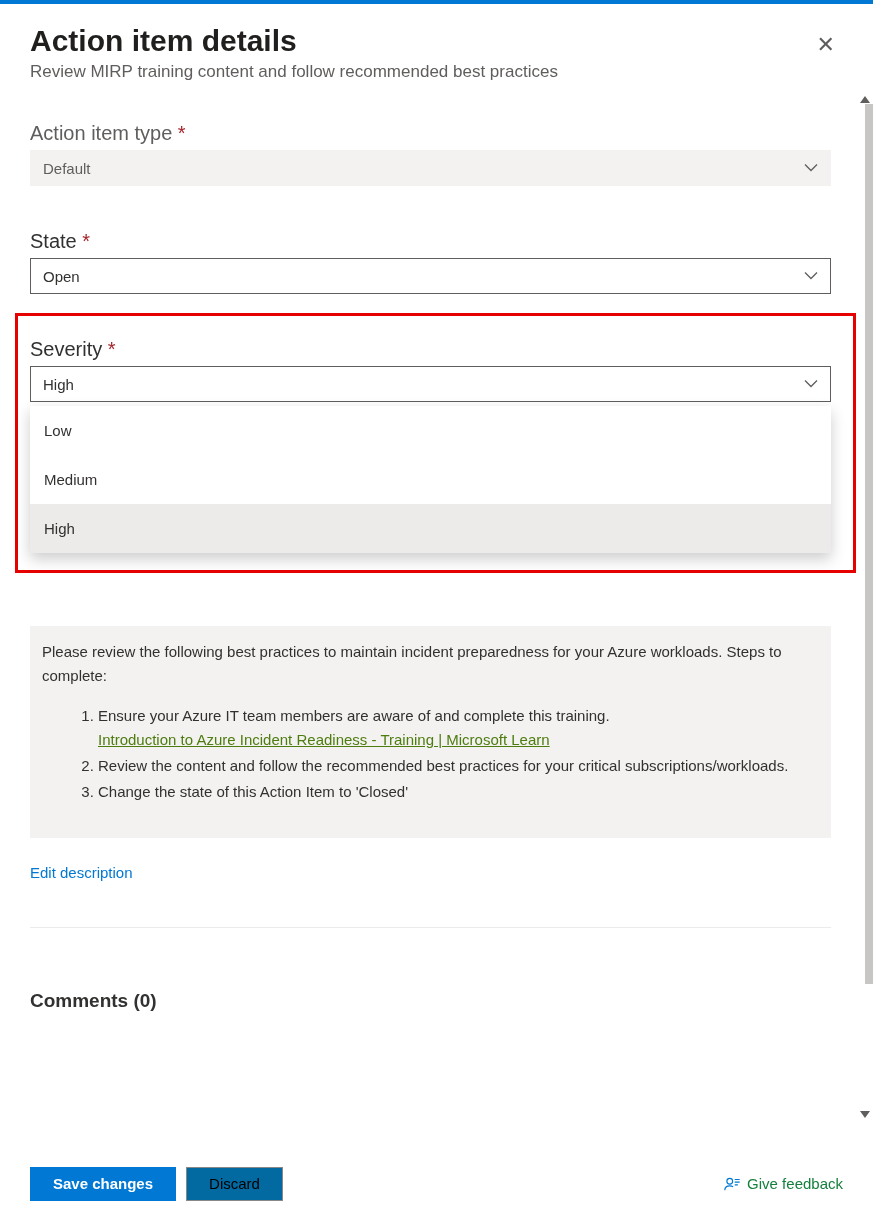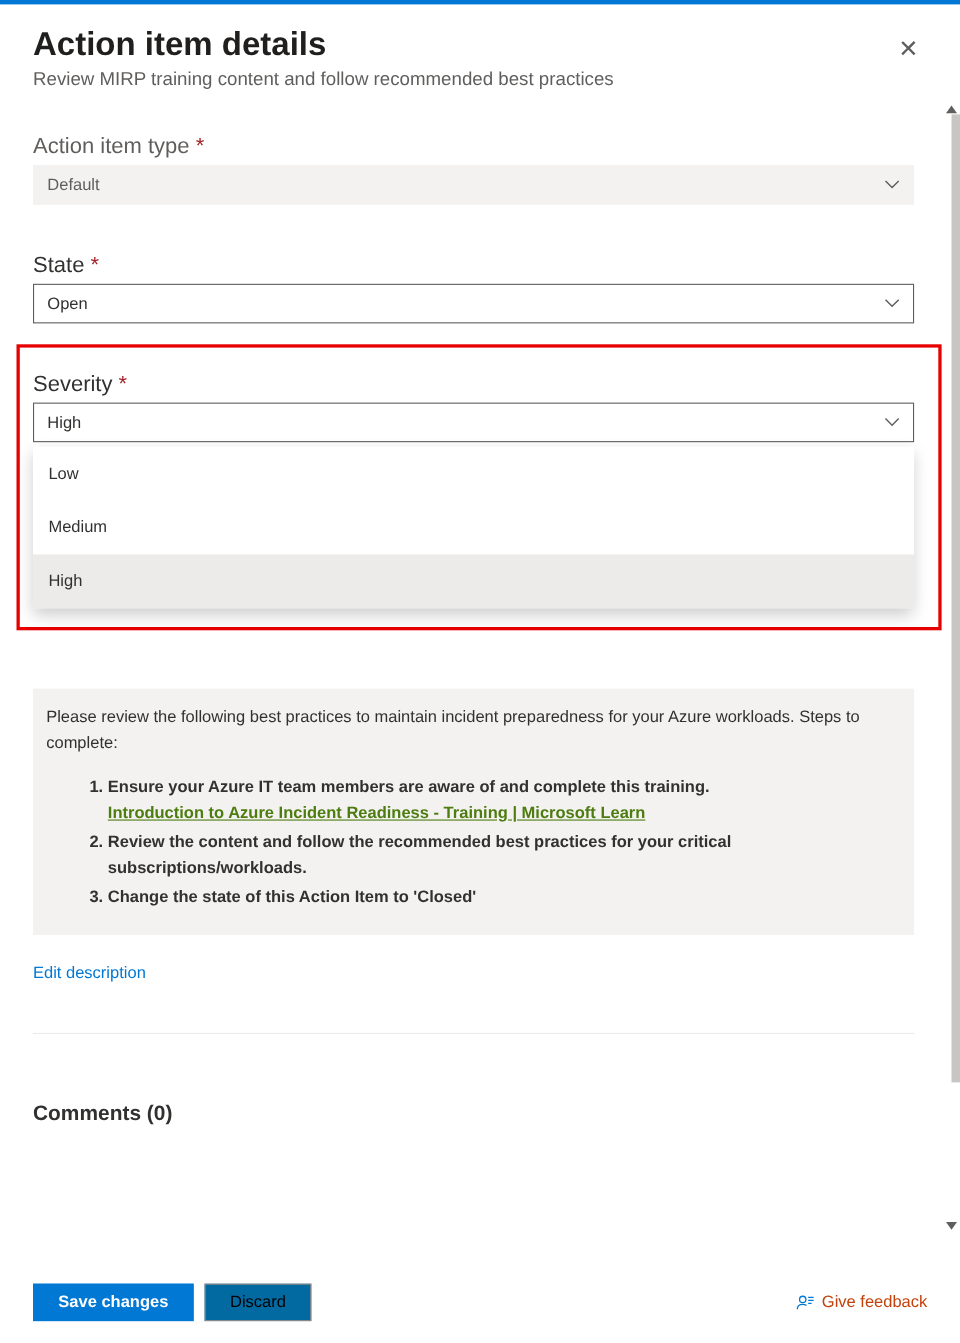--- a/index.html
+++ b/index.html
@@ -147,30 +147,30 @@
       font-size: 15px;
       color: #323130;
       margin-top: 200px;
       position: relative;
       height: 14px;
       overflow: hidden;
     }
     .desc-label-cut::before { content: ""; }
     .desc-box {
       background: #f3f2f1;
-      padding: 14px 12px 20px 12px;
+      padding: 14px 12px 32px 12px;
       margin-top: 10px;
       font-size: 15px;
       line-height: 1.6;
     }
     .desc-box ol {
       margin-top: 16px;
       padding-left: 56px;
     }
-    .desc-box li { margin-bottom: 2px; font-weight: bold; }
+    .desc-box li { margin-bottom: 2px; }
     .desc-link {
       color: #4d7c0f;
       text-decoration: underline;
     }
     .edit-link {
       display: inline-block;
       margin-top: 26px;
       color: #0078d4;
       font-size: 15px;
       cursor: pointer;
@@ -233,21 +233,21 @@
       margin-right: 10px;
     }
     .btn.primary {
       background: #0078d4;
       border-color: #0078d4;
       color: #fff;
       font-weight: 600;
     }
     .feedback {
       margin-left: auto;
-      color: #c2410c;
+      color: #15803d;
       font-size: 15px;
       cursor: pointer;
       display: inline-flex;
       align-items: center;
       gap: 6px;
     }
     .feedback svg { display: block; }
   </style>
 </head>
 <body>

